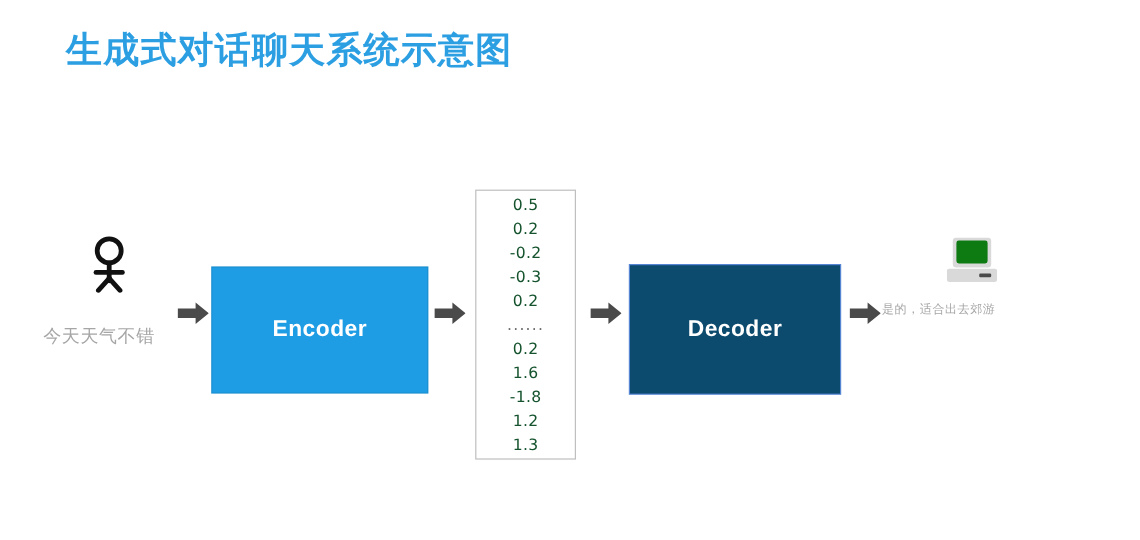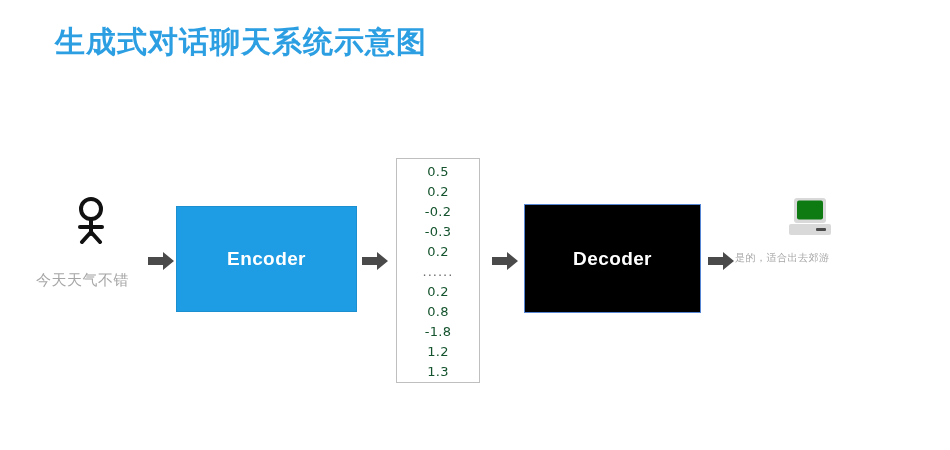--- a/index.html
+++ b/index.html
@@ -62,35 +62,36 @@
   
   .proc-box {
     position: absolute;
     display: flex;
     align-items: center;
     justify-content: center;
     color: #ffffff;
     font-size: 19px;
     font-weight: bold;
     letter-spacing: .4px;
+    margin-top: 16px;
   }
   #encoder-box {
     left: 177px;
     top: 207px;
     width: 179px;
     height: 104px;
     background: #1E9CE4;
     box-shadow: 0 0 0 1px #1B8FD0;
   }
   #decoder-box {
     left: 525px;
     top: 205px;
     width: 175px;
     height: 107px;
-    background: #000000;
+    background: #0c4a6e;
     box-shadow: 0 0 0 1px #5585D3;
   }
 
   
   #vector-box {
     position: absolute;
     left: 396px;
     top: 158px;
     width: 84px;
     height: 225px;
@@ -172,21 +173,21 @@
 </div>
 
 <div id="vector-box">
   <div class="vector-value">0.5</div>
   <div class="vector-value">0.2</div>
   <div class="vector-value">-0.2</div>
   <div class="vector-value">-0.3</div>
   <div class="vector-value">0.2</div>
   <div class="vector-value ellipsis">......</div>
   <div class="vector-value">0.2</div>
-  <div class="vector-value">0.8</div>
+  <div class="vector-value">1.6</div>
   <div class="vector-value">-1.8</div>
   <div class="vector-value">1.2</div>
   <div class="vector-value">1.3</div>
 </div>
 
 <div class="block-arrow" id="arrow-vector-decoder">
   <svg width="26" height="20" viewBox="0 0 26 20" xmlns="http://www.w3.org/2000/svg">
     <polygon points="0,6 15,6 15,1 26,10 15,19 15,14 0,14" fill="#4A4A4A"></polygon>
   </svg>
 </div>

